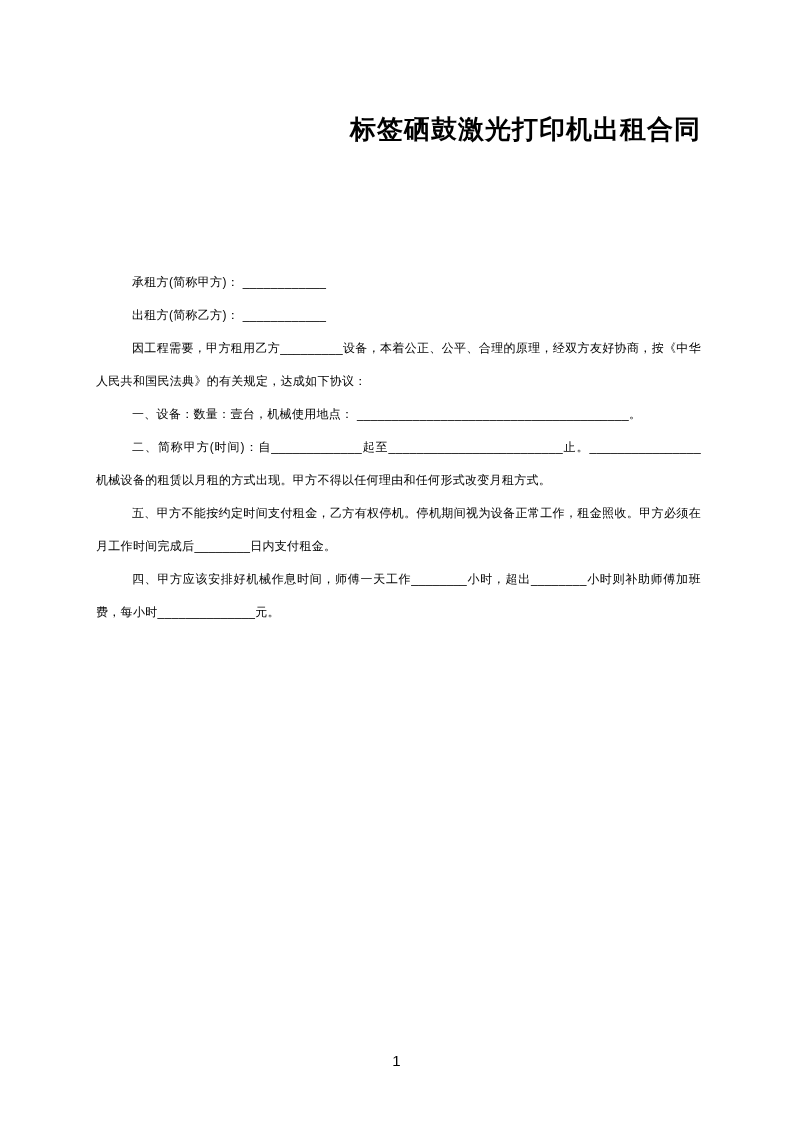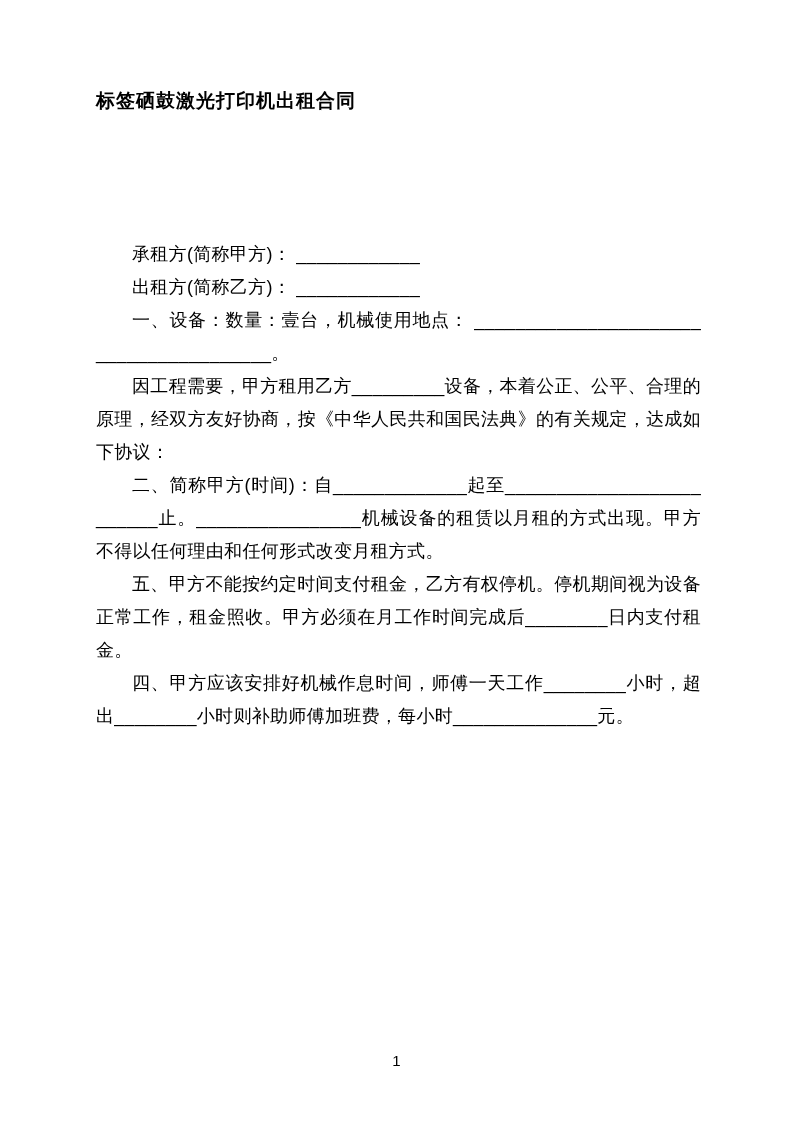--- a/index.html
+++ b/index.html
@@ -19,30 +19,30 @@
   }
 
   .content {
     position: absolute;
     top: 0;
     left: 96px;
     width: 605px;
   }
 
   .doc-title {
-    margin-top: 84px;
-    text-align: left;
-    font-size: 19px;
+    margin-top: 112px;
+    text-align: right;
+    font-size: 26px;
     line-height: 34px;
     font-weight: 700;
     letter-spacing: 1px;
   }
 
   .para {
-    font-size: 18px;
+    font-size: 12px;
     line-height: 33px;
     letter-spacing: 0.3px;
     text-align: justify;
     text-indent: 36px;
     word-break: break-all;
     font-weight: 500;
   }
 
   .para.first {
     margin-top: 120px;
@@ -67,23 +67,23 @@
 
 <div class="page">
   <div class="content">
 
     <h1 class="doc-title">标签硒鼓激光打印机出租合同</h1>
 
     <p class="para first">承租方(简称甲方)： ____________</p>
 
     <p class="para">出租方(简称乙方)： ____________</p>
 
+    <p class="para">因工程需要，甲方租用乙方_________设备，本着公正、公平、合理的原理，经双方友好协商，按《中华人民共和国民法典》的有关规定，达成如下协议：</p>
+
     <p class="para">一、设备：数量：壹台，机械使用地点： _______________________________________。</p>
-
-    <p class="para">因工程需要，甲方租用乙方_________设备，本着公正、公平、合理的原理，经双方友好协商，按《中华人民共和国民法典》的有关规定，达成如下协议：</p>
 
     <p class="para">二、简称甲方(时间)：自_____________起至_________________________止。________________机械设备的租赁以月租的方式出现。甲方不得以任何理由和任何形式改变月租方式。</p>
 
 
     <p class="para">五、甲方不能按约定时间支付租金，乙方有权停机。停机期间视为设备正常工作，租金照收。甲方必须在月工作时间完成后________日内支付租金。</p>
 
     <p class="para">四、甲方应该安排好机械作息时间，师傅一天工作________小时，超出________小时则补助师傅加班费，每小时______________元。</p>
 
   </div>
 

